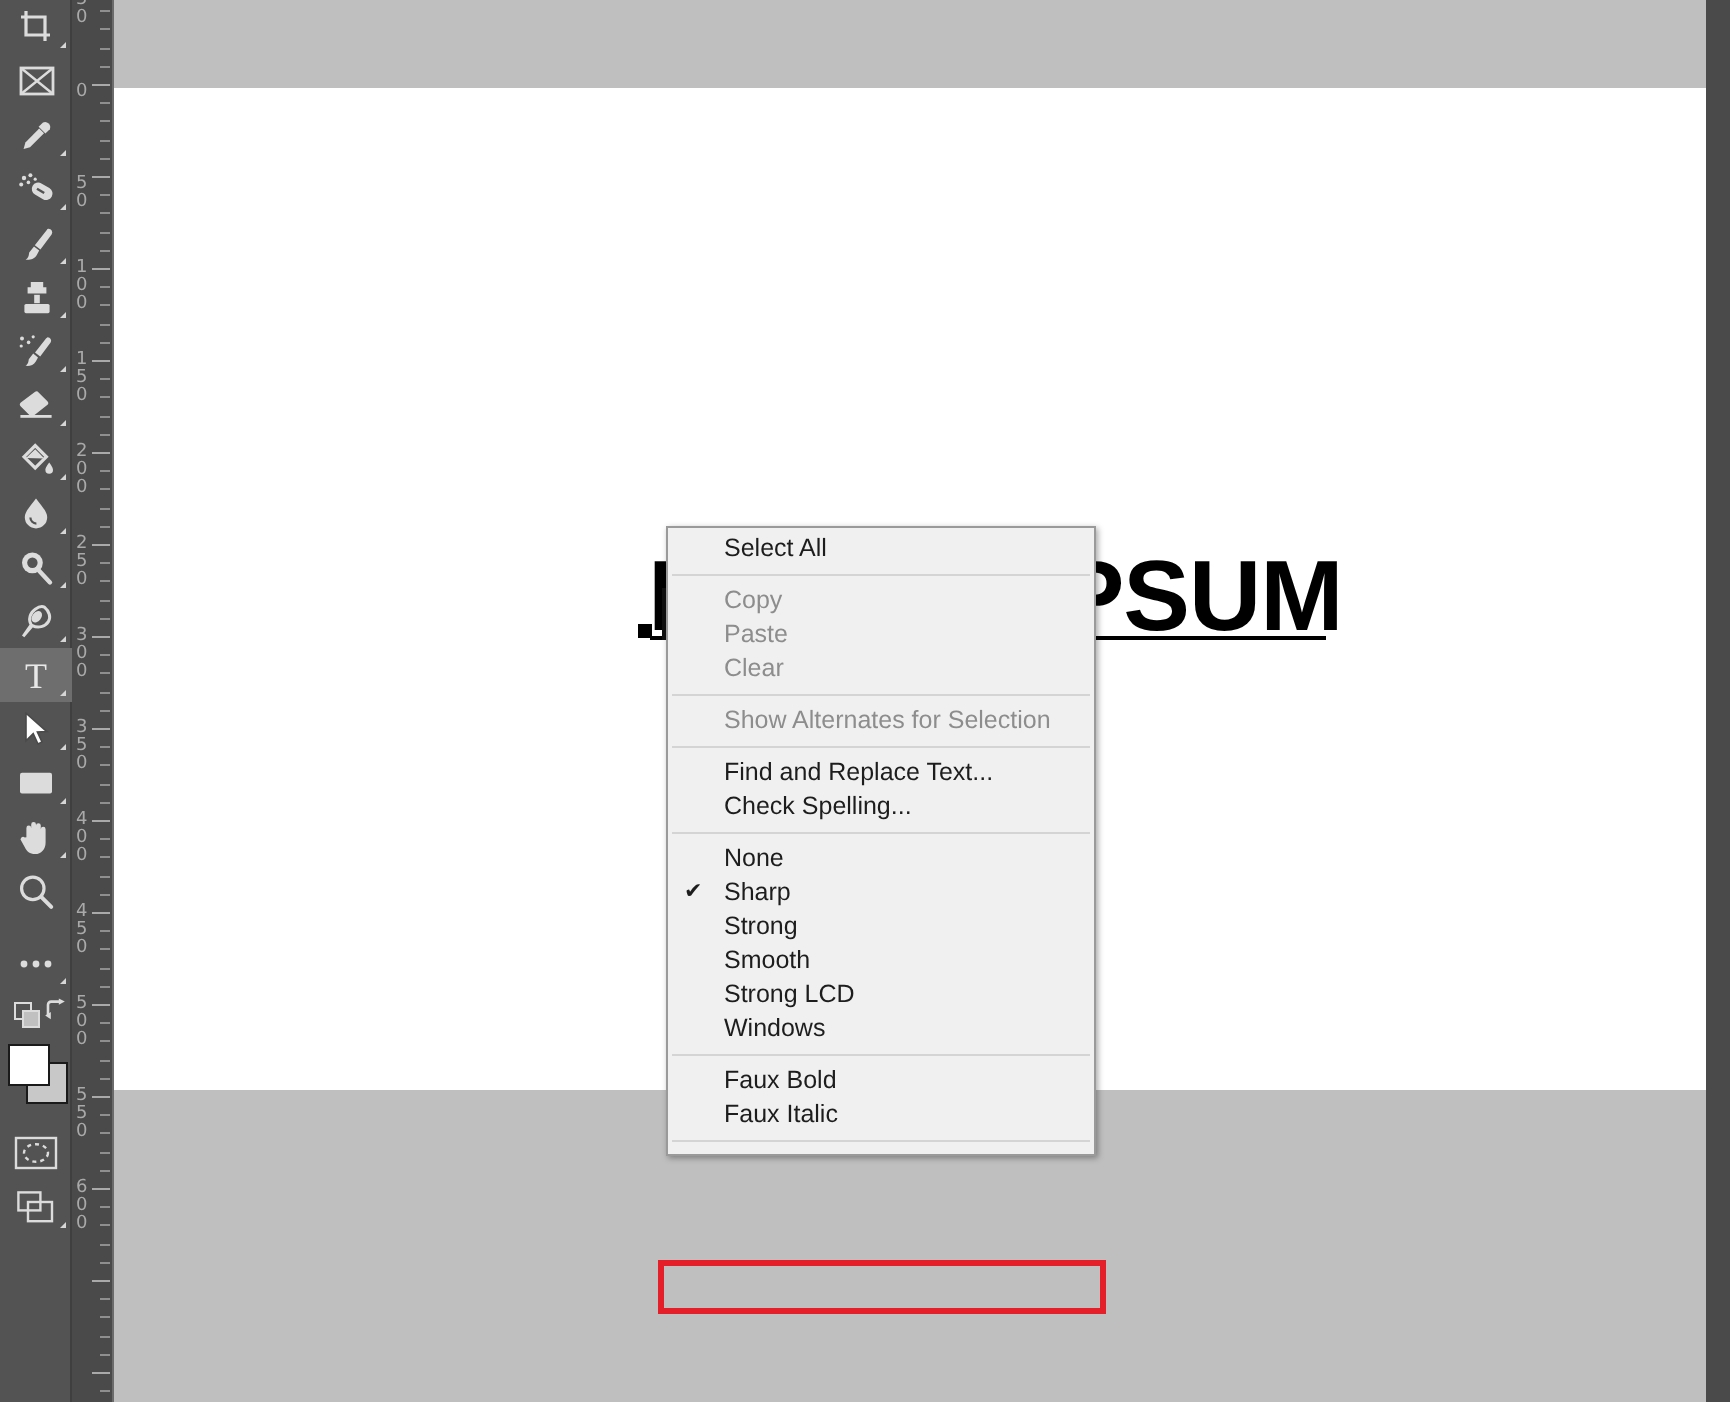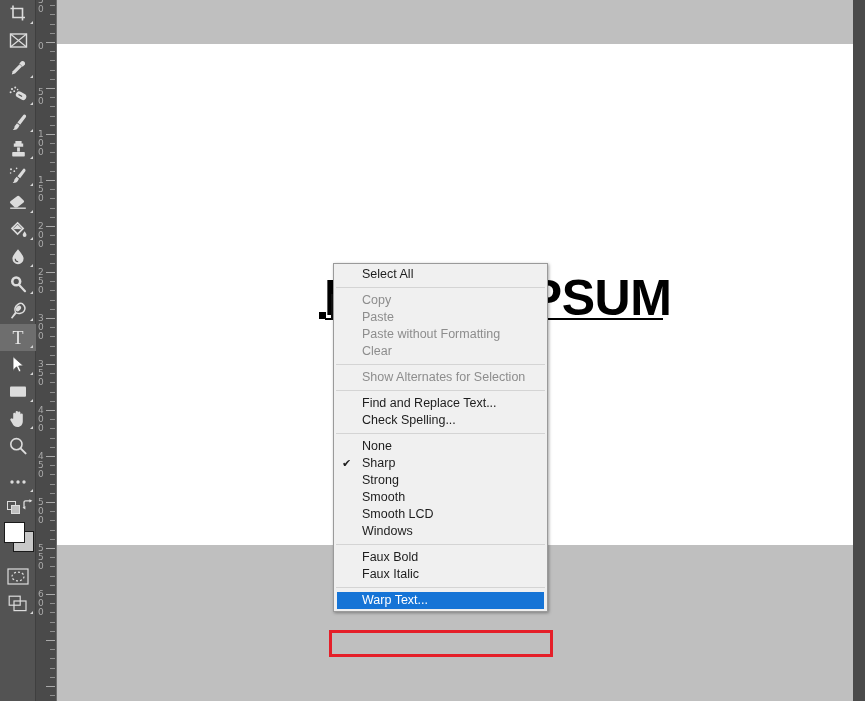--- a/index.html
+++ b/index.html
@@ -510,35 +510,33 @@
     </div>
   </div>
 
   <div id="right-strip"></div>
 
   <div id="ctxmenu">
       <div class="mi"><span>Select All</span></div>
       <div class="msep"></div>
       <div class="mi disabled"><span>Copy</span></div>
       <div class="mi disabled"><span>Paste</span></div>
-      <div class="mi disabled"><span>Paste without Formatting</span></div>
       <div class="mi disabled"><span>Clear</span></div>
       <div class="msep"></div>
       <div class="mi disabled"><span>Show Alternates for Selection</span></div>
       <div class="msep"></div>
       <div class="mi"><span>Find and Replace Text...</span></div>
       <div class="mi"><span>Check Spelling...</span></div>
       <div class="msep"></div>
       <div class="mi"><span>None</span></div>
       <div class="mi"><span class="tick">✔</span><span>Sharp</span></div>
       <div class="mi"><span>Strong</span></div>
       <div class="mi"><span>Smooth</span></div>
-      <div class="mi"><span>Smooth LCD</span></div>
+      <div class="mi"><span>Strong LCD</span></div>
       <div class="mi"><span>Windows</span></div>
       <div class="msep"></div>
       <div class="mi"><span>Faux Bold</span></div>
       <div class="mi"><span>Faux Italic</span></div>
       <div class="msep"></div>
-      <div class="mi highlight"><span>Warp Text...</span></div>
     </div>
   <div id="warp-annot"></div>
 
 </div>
 
 </body></html>

